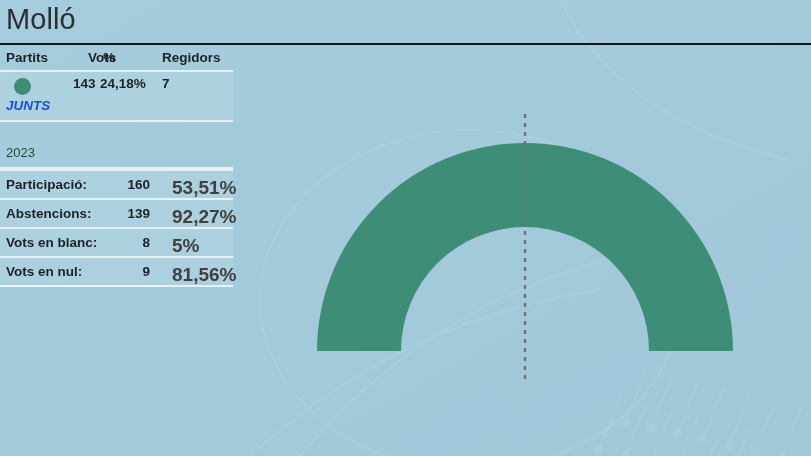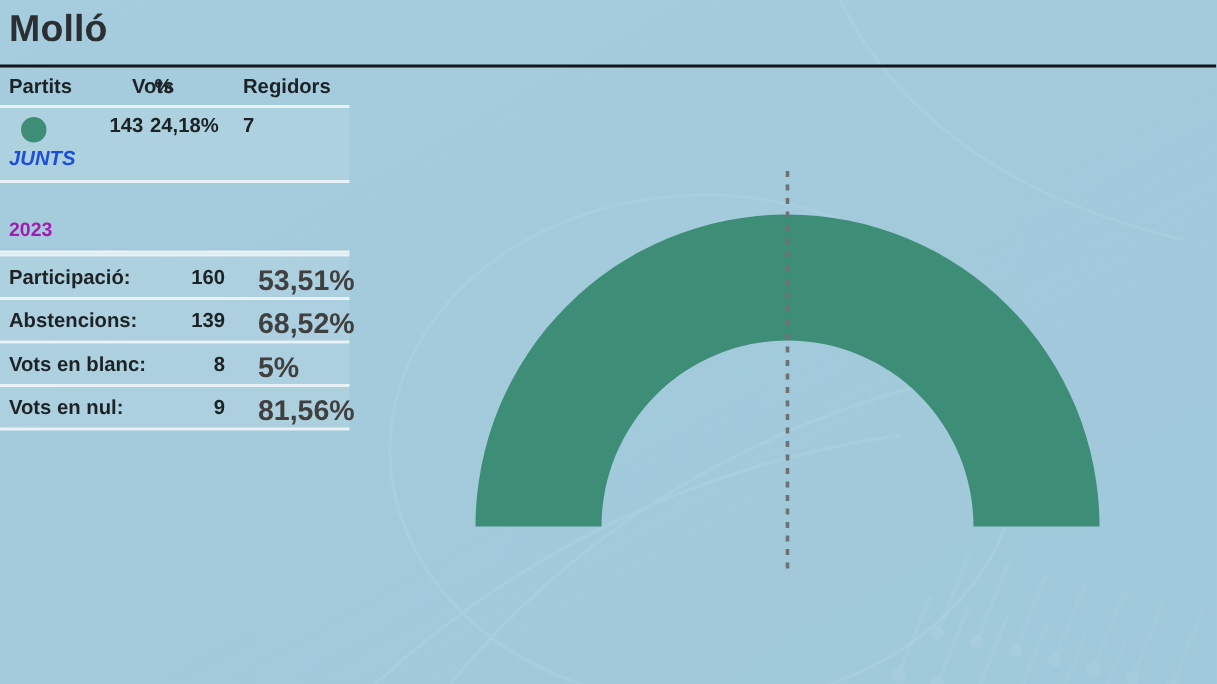--- a/index.html
+++ b/index.html
@@ -27,22 +27,22 @@
     inset: 0;
     pointer-events: none;
     opacity: 0.55;
   }
 
   
   .page-title {
     position: absolute;
     left: 6px;
     top: 2px;
-    font-size: 25px;
-    font-weight: bold;
+    font-size: 29px;
+    font-weight: normal;
     color: #2b2f33;
     letter-spacing: 0.1px;
     line-height: 34px;
   }
   .header-rule {
     position: absolute;
     left: 0;
     top: 43px;
     width: 811px;
     height: 2px;
@@ -130,22 +130,22 @@
   .stats-panel {
     position: absolute;
     left: 0;
     top: 140px;
     width: 240px;
   }
   .stats-year {
     position: relative;
     height: 27px;
     font-size: 13px;
-    font-weight: bold;
-    color: #a21caf;
+    font-weight: normal;
+    color: #14532d;
     padding: 5px 0 0 6px;
     box-sizing: border-box;
   }
   .stat-row {
     position: relative;
     width: 233px;
     height: 27px;
     background: rgba(255,255,255,0.10);
   }
   .stat-row .s-label {
@@ -290,21 +290,21 @@
       <span class="s-label">Participació:</span>
       <span class="s-value">160</span>
       <span class="s-pct">53,51%</span>
     </div>
 
     <div class="rowline"></div>
 
     <div class="stat-row">
       <span class="s-label">Abstencions:</span>
       <span class="s-value">139</span>
-      <span class="s-pct">68,52%</span>
+      <span class="s-pct">92,27%</span>
     </div>
 
     <div class="rowline"></div>
 
     <div class="stat-row">
       <span class="s-label">Vots en blanc:</span>
       <span class="s-value">8</span>
       <span class="s-pct">5%</span>
     </div>
 

